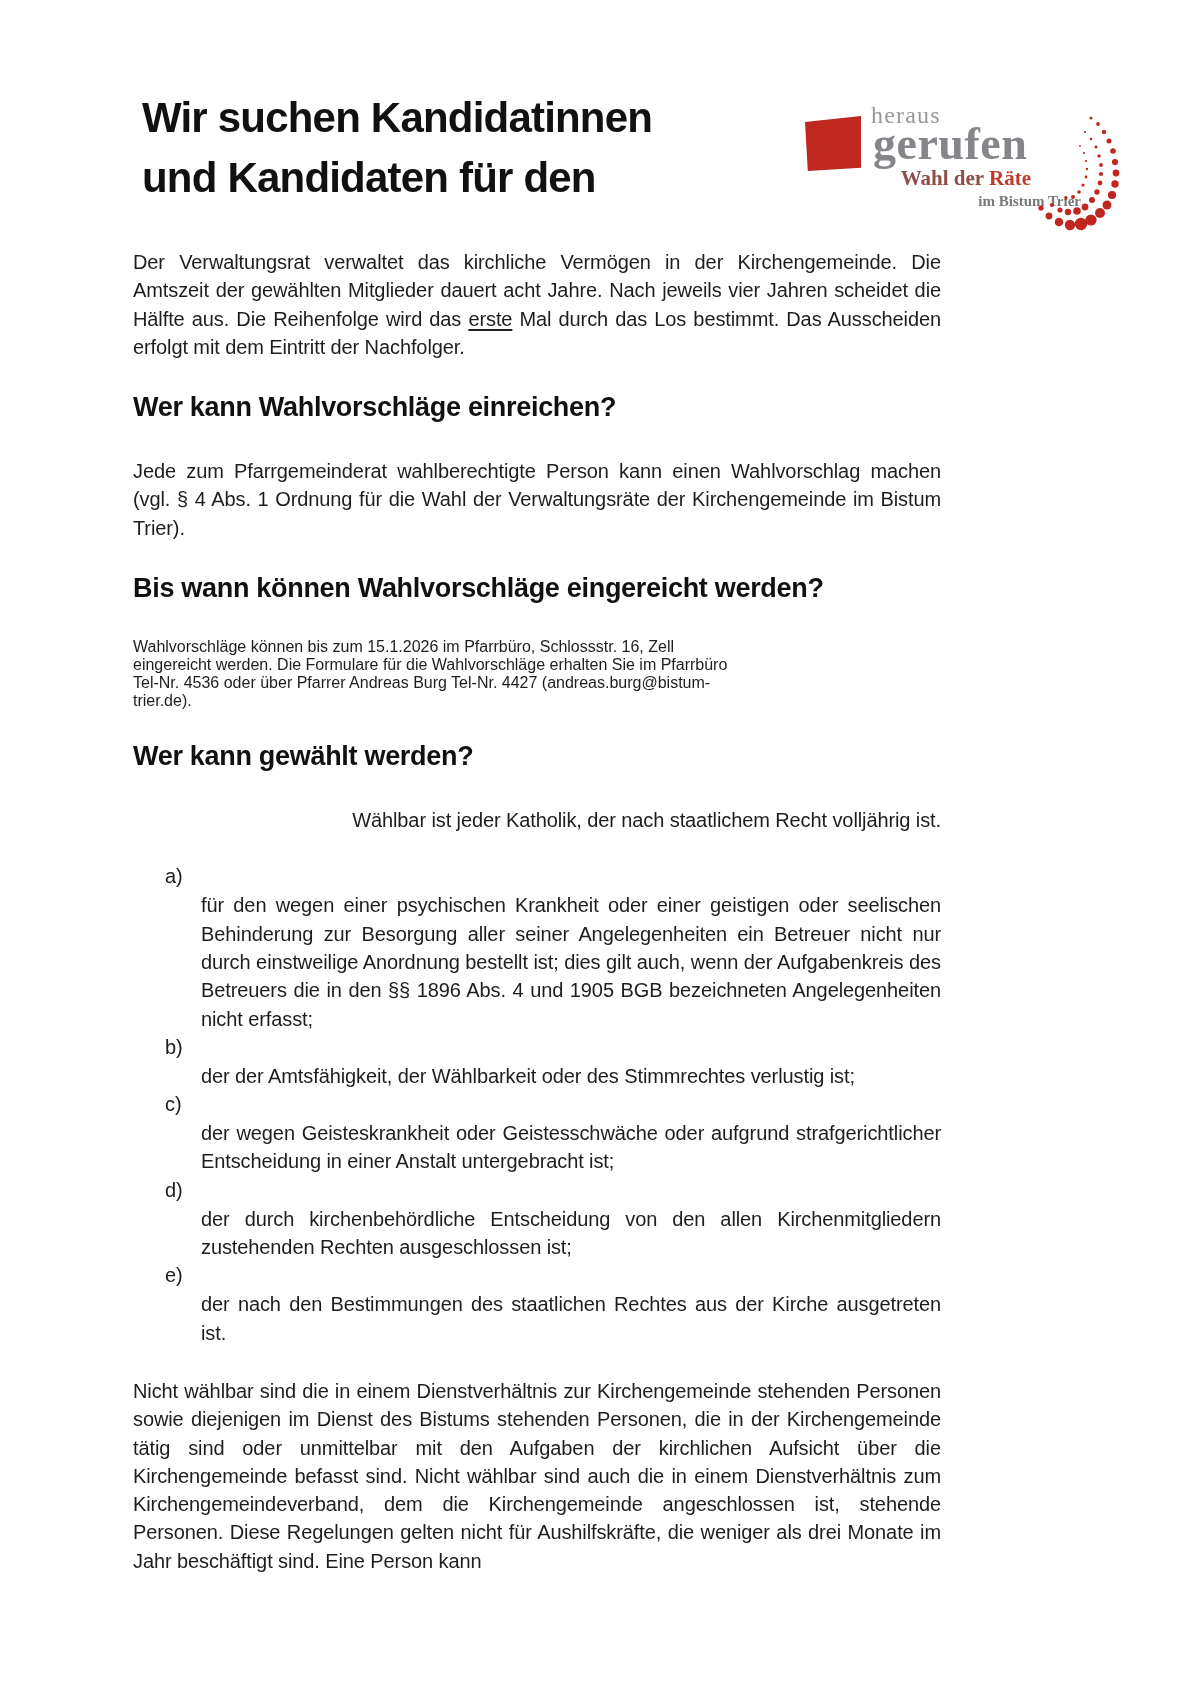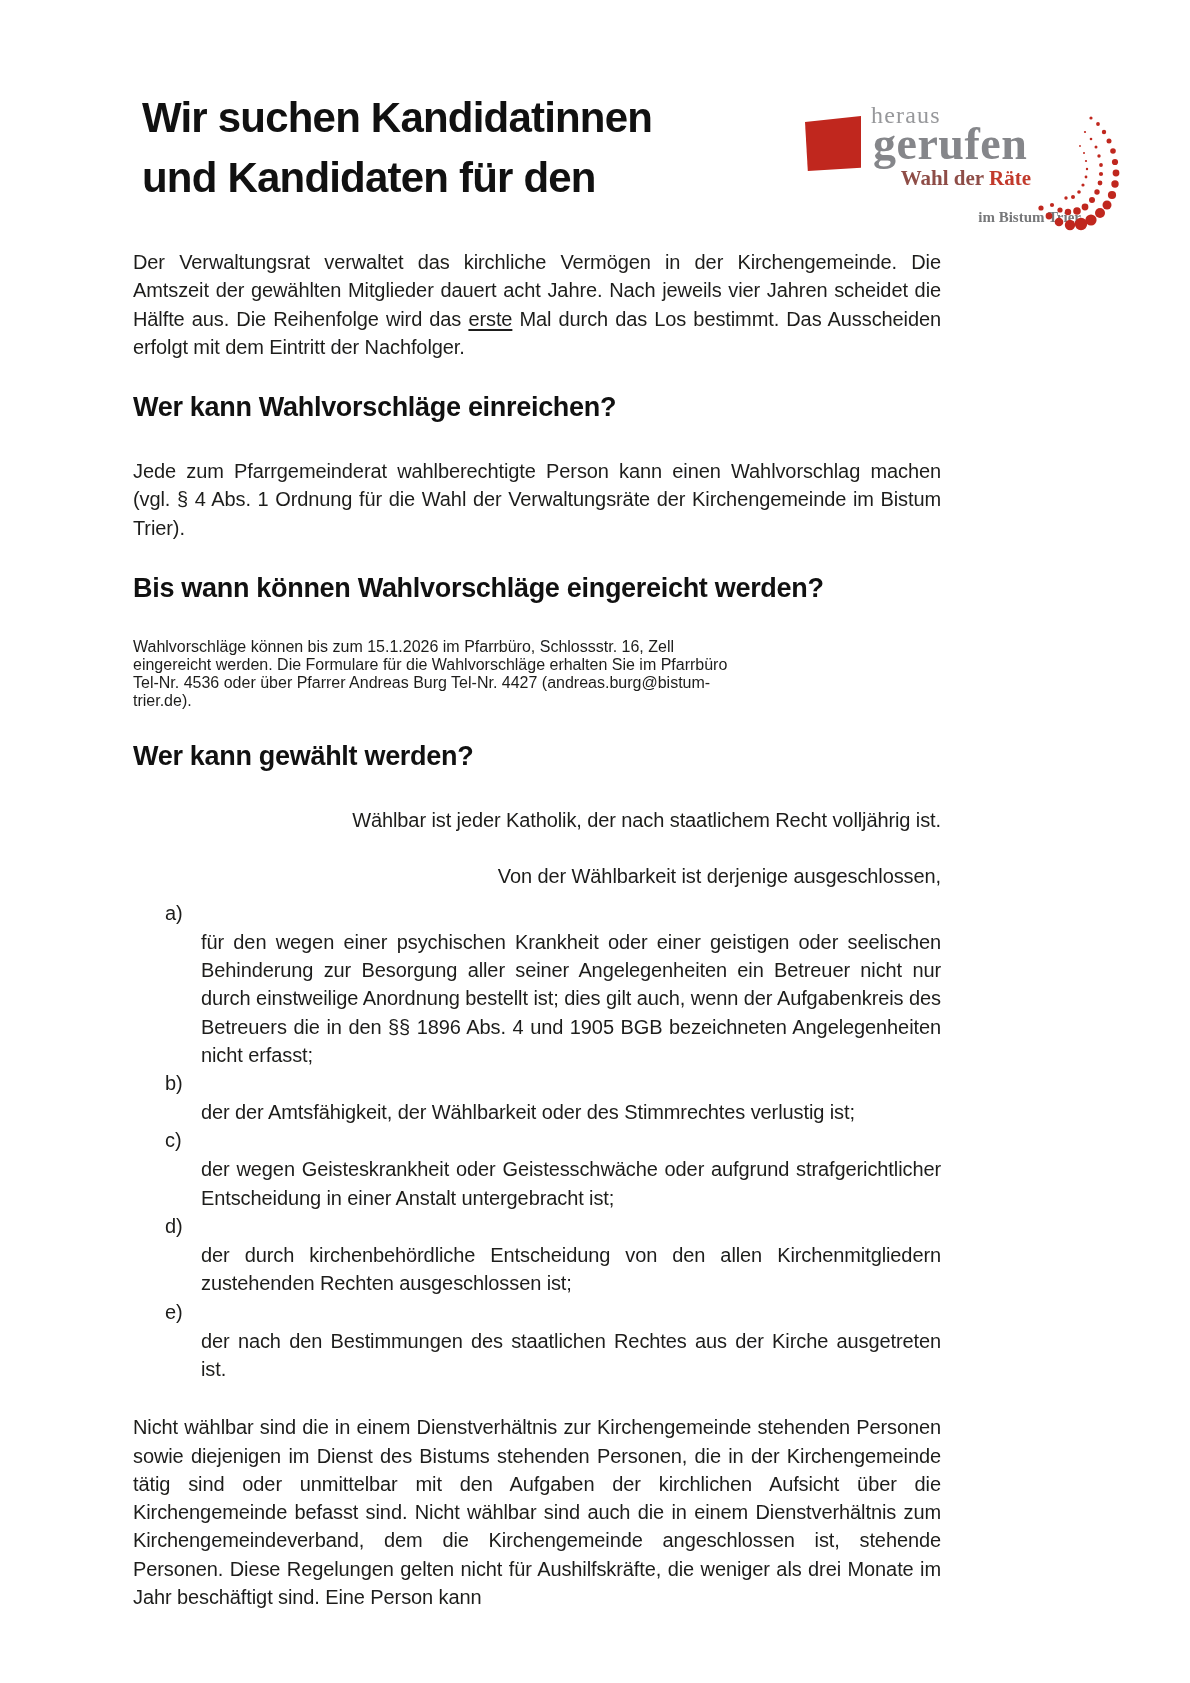--- a/index.html
+++ b/index.html
@@ -91,21 +91,20 @@
   }
   .logo-tagline .accent { color: var(--accent-red, #c23a2c); }
   .logo-subline {
     position: absolute;
     left: 68px; top: 89px;
     width: 208px;
     text-align: right;
     font-size: 15px;
     font-weight: 600;
     color: #77787a;
-    margin-top: 16px;
   }
   .dots { position: absolute; left: 228px; top: 6px; }
   .dots circle { fill: var(--block-red, #c0271e); }
 </style>
 </head>
 <body>
 
 <div class="doc">
 
   <div class="logo">
@@ -177,21 +176,20 @@
     <p class="left-align">
       </p>
       <div>Wahlvorschläge können bis zum 15.1.2026 im Pfarrbüro, Schlossstr. 16, Zell</div>
       <div>eingereicht werden. Die Formulare für die Wahlvorschläge erhalten Sie im Pfarrbüro</div>
       <div>Tel-Nr. 4536 oder über Pfarrer Andreas Burg Tel-Nr. 4427 (andreas.burg@bistum-</div>
       <div>trier.de).</div>
     <p></p>
 
     <h2>Wer kann gewählt werden?</h2>
     <p class="left-align">Wählbar ist jeder Katholik, der nach staatlichem Recht volljährig ist.</p>
-    <p class="left-align tight">Von der Wählbarkeit ist derjenige ausgeschlossen,</p>
 
     <div class="list">
       <div class="li">
         <span class="li-label">a)</span>
         <span class="li-text">für den wegen einer psychischen Krankheit oder einer geistigen oder seelischen Behinderung zur Besorgung aller seiner Angelegenheiten ein Betreuer nicht nur durch einstweilige Anordnung bestellt ist; dies gilt auch, wenn der Aufgabenkreis des Betreuers die in den §§ 1896 Abs. 4 und 1905 BGB bezeichneten Angelegenheiten nicht erfasst;</span>
       </div>
       <div class="li">
         <span class="li-label">b)</span>
         <span class="li-text">der der Amtsfähigkeit, der Wählbarkeit oder des Stimmrechtes verlustig ist;</span>
       </div>

